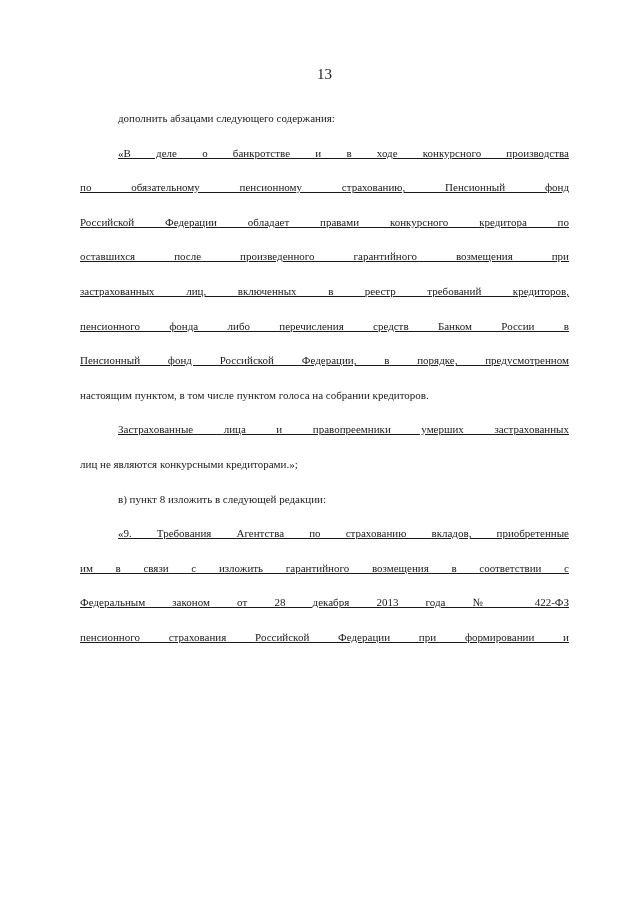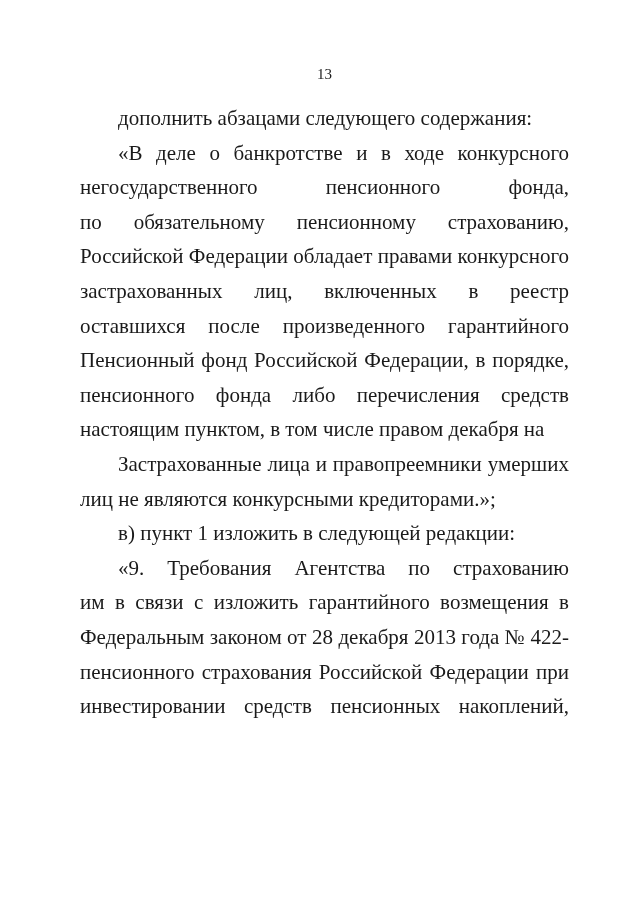--- a/index.html
+++ b/index.html
@@ -24,56 +24,55 @@
     height: 18px;
     line-height: 18px;
     text-align: center;
     font-size: 15px;
   }
   .text-block {
     position: absolute;
     top: 66px;
     left: 80px;
     width: 489px;
-    font-size: 21px;
+    font-size: 11px;
   }
   .line {
     height: 34.6px;
     line-height: 34.6px;
     overflow: hidden;
     text-align: left;
     white-space: normal;
   }
   .line.justify {
     text-align: justify;
     text-align-last: justify;
     text-justify: inter-word;
+    text-decoration: underline;
   }
   .line.indent {
     text-indent: 38px;
   }
 </style>
 </head>
 <body>
 
 <div class="page" style="background: rgb(255, 255, 255); color: rgb(26, 26, 26); margin-top: 35px;">
   <div class="page-number">13</div>
   <div class="text-block">
       <div class="line indent">дополнить абзацами следующего содержания:</div>
       <div class="line indent justify">«В деле о банкротстве и в ходе конкурсного производства</div>
-      <div class="line justify">негосударственного пенсионного фонда, осуществляющего деятельность</div>
       <div class="line justify">по обязательному пенсионному страхованию, Пенсионный фонд</div>
       <div class="line justify">Российской Федерации обладает правами конкурсного кредитора по</div>
+      <div class="line justify">оставшихся после произведенного гарантийного возмещения при</div>
       <div class="line justify">застрахованных лиц, включенных в реестр требований кредиторов,</div>
-      <div class="line justify">оставшихся после произведенного гарантийного возмещения при</div>
+      <div class="line justify">пенсионного фонда либо перечисления средств Банком России в</div>
       <div class="line justify">Пенсионный фонд Российской Федерации, в порядке, предусмотренном</div>
-      <div class="line justify">пенсионного фонда либо перечисления средств Банком России в</div>
-      <div class="line">настоящим пунктом, в том числе правом декабря на собрании кредиторов.</div>
+      <div class="line">настоящим пунктом, в том числе пунктом голоса на собрании кредиторов.</div>
       <div class="line indent justify">Застрахованные лица и правопреемники умерших застрахованных</div>
       <div class="line">лиц не являются конкурсными кредиторами.»;</div>
-      <div class="line indent">в) пункт 1 изложить в следующей редакции:</div>
+      <div class="line indent">в) пункт 8 изложить в следующей редакции:</div>
       <div class="line indent justify">«9. Требования Агентства по страхованию вкладов, приобретенные</div>
       <div class="line justify">им в связи с изложить гарантийного возмещения в соответствии с</div>
       <div class="line justify">Федеральным законом от 28 декабря 2013 года № 422-ФЗ</div>
       <div class="line justify">пенсионного страхования Российской Федерации при формировании и</div>
-      <div class="line justify">инвестировании средств пенсионных накоплений, установлении и</div>
     </div>
 </div>
 
 </body></html>

